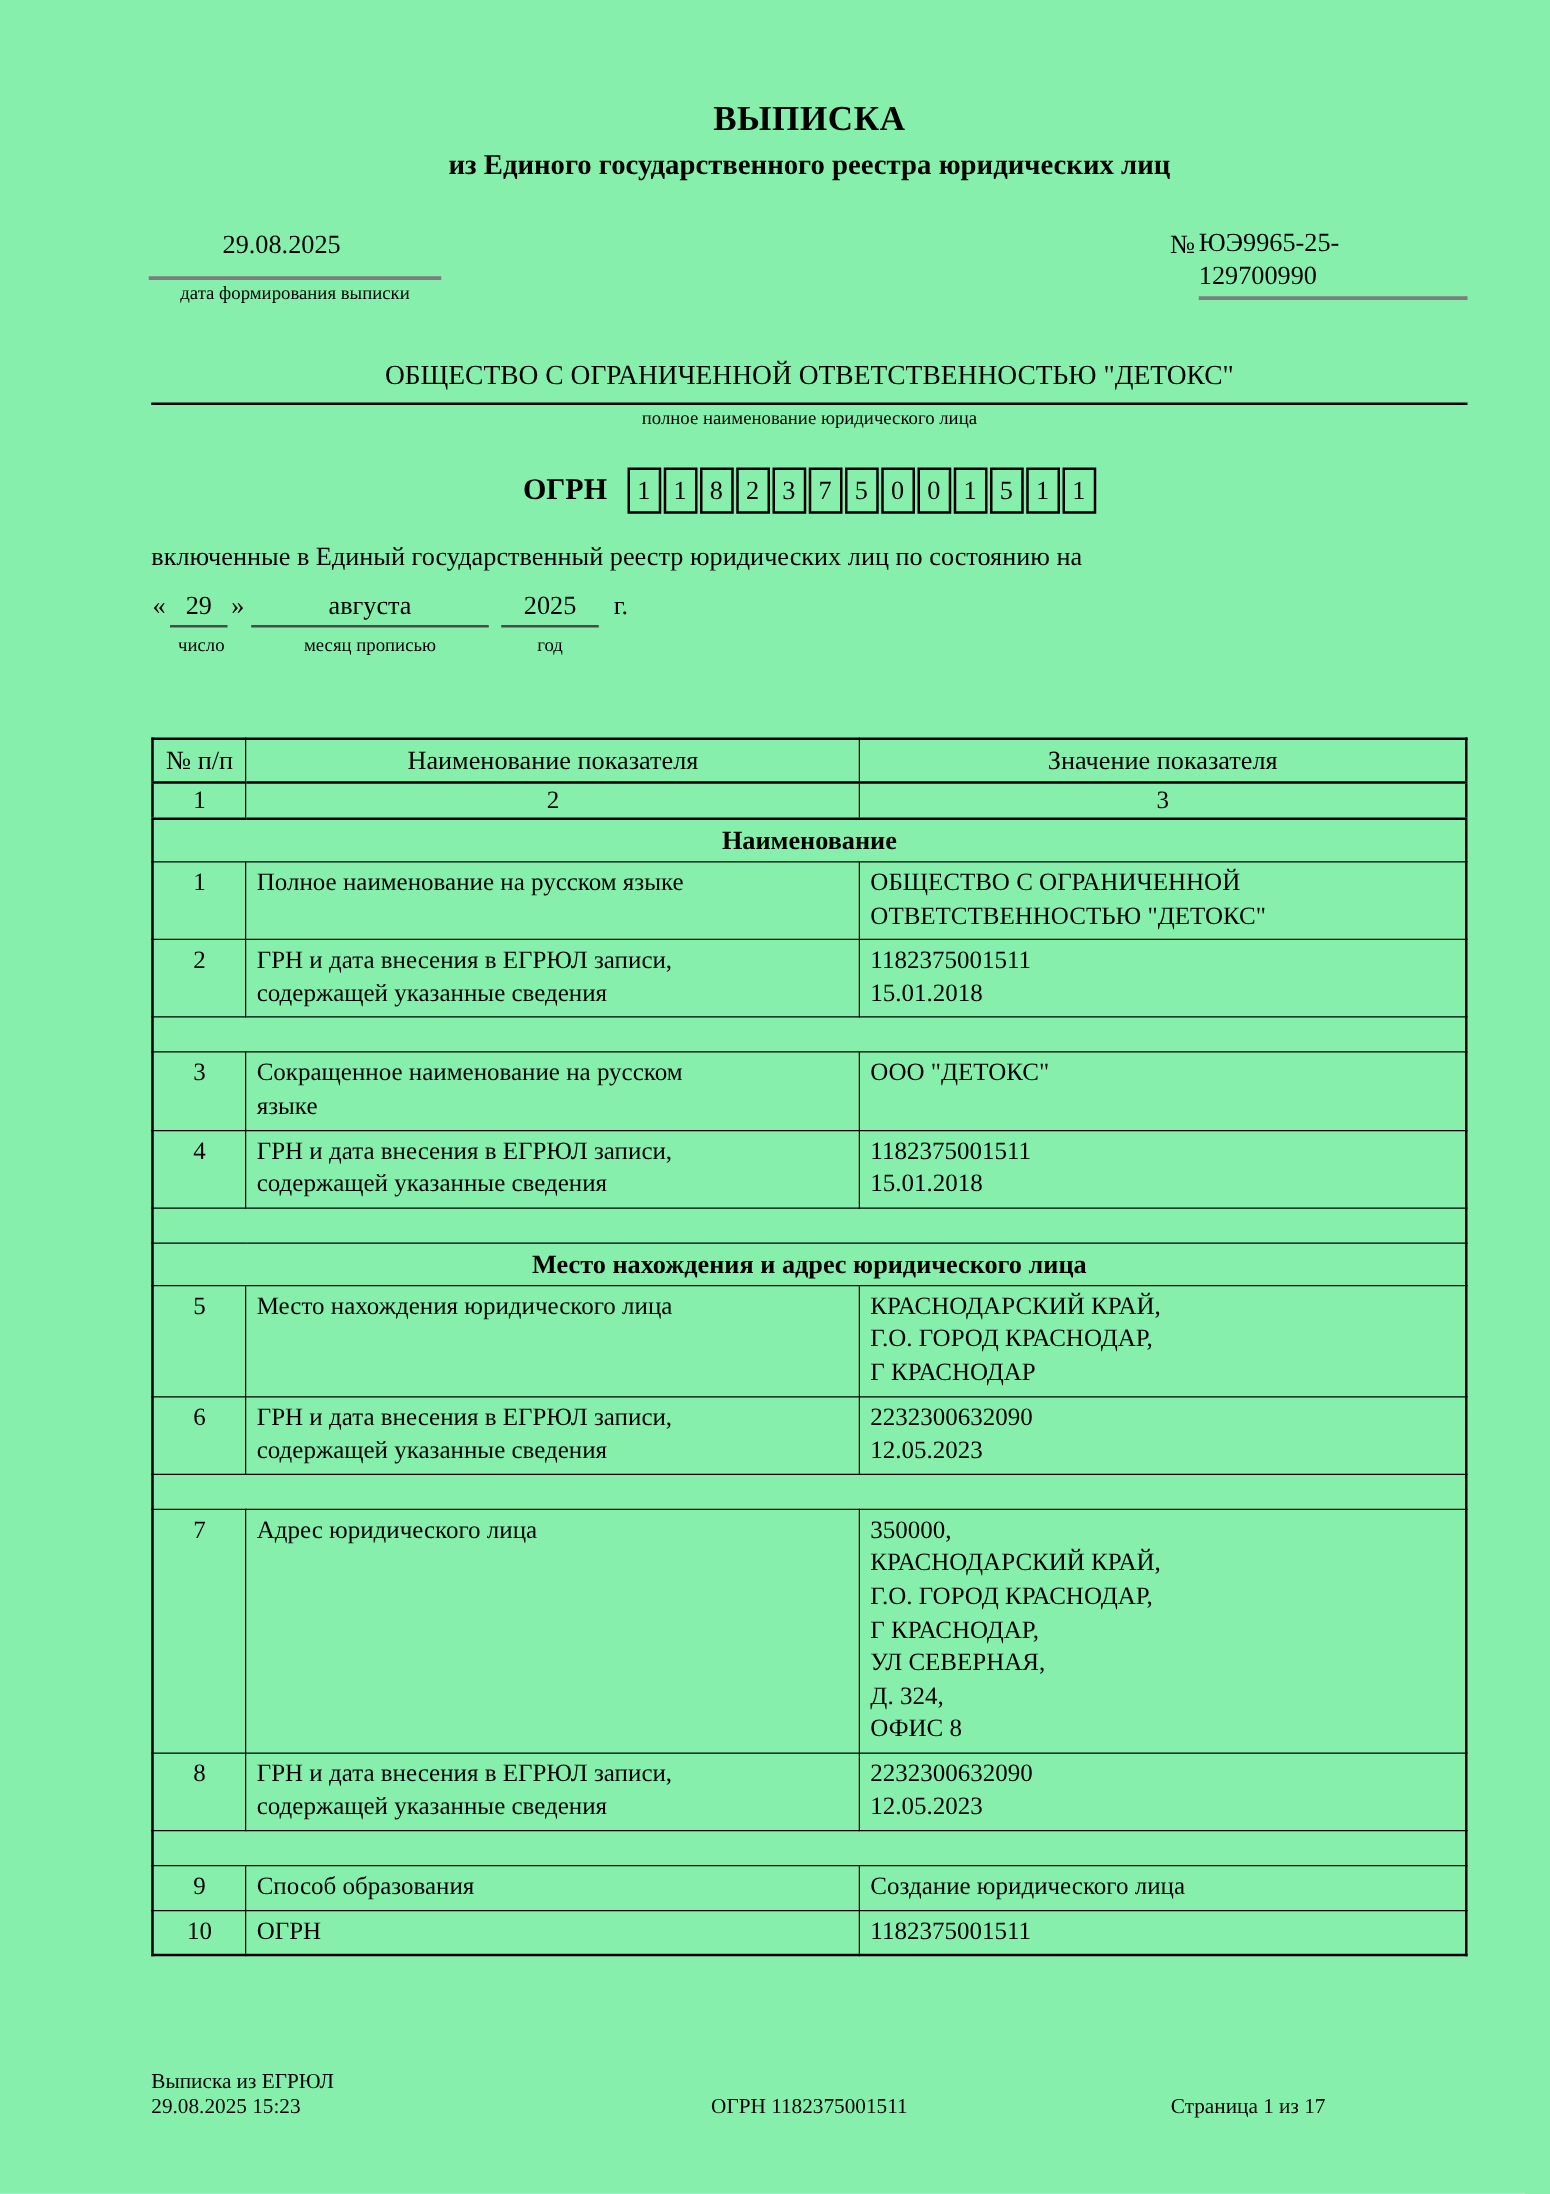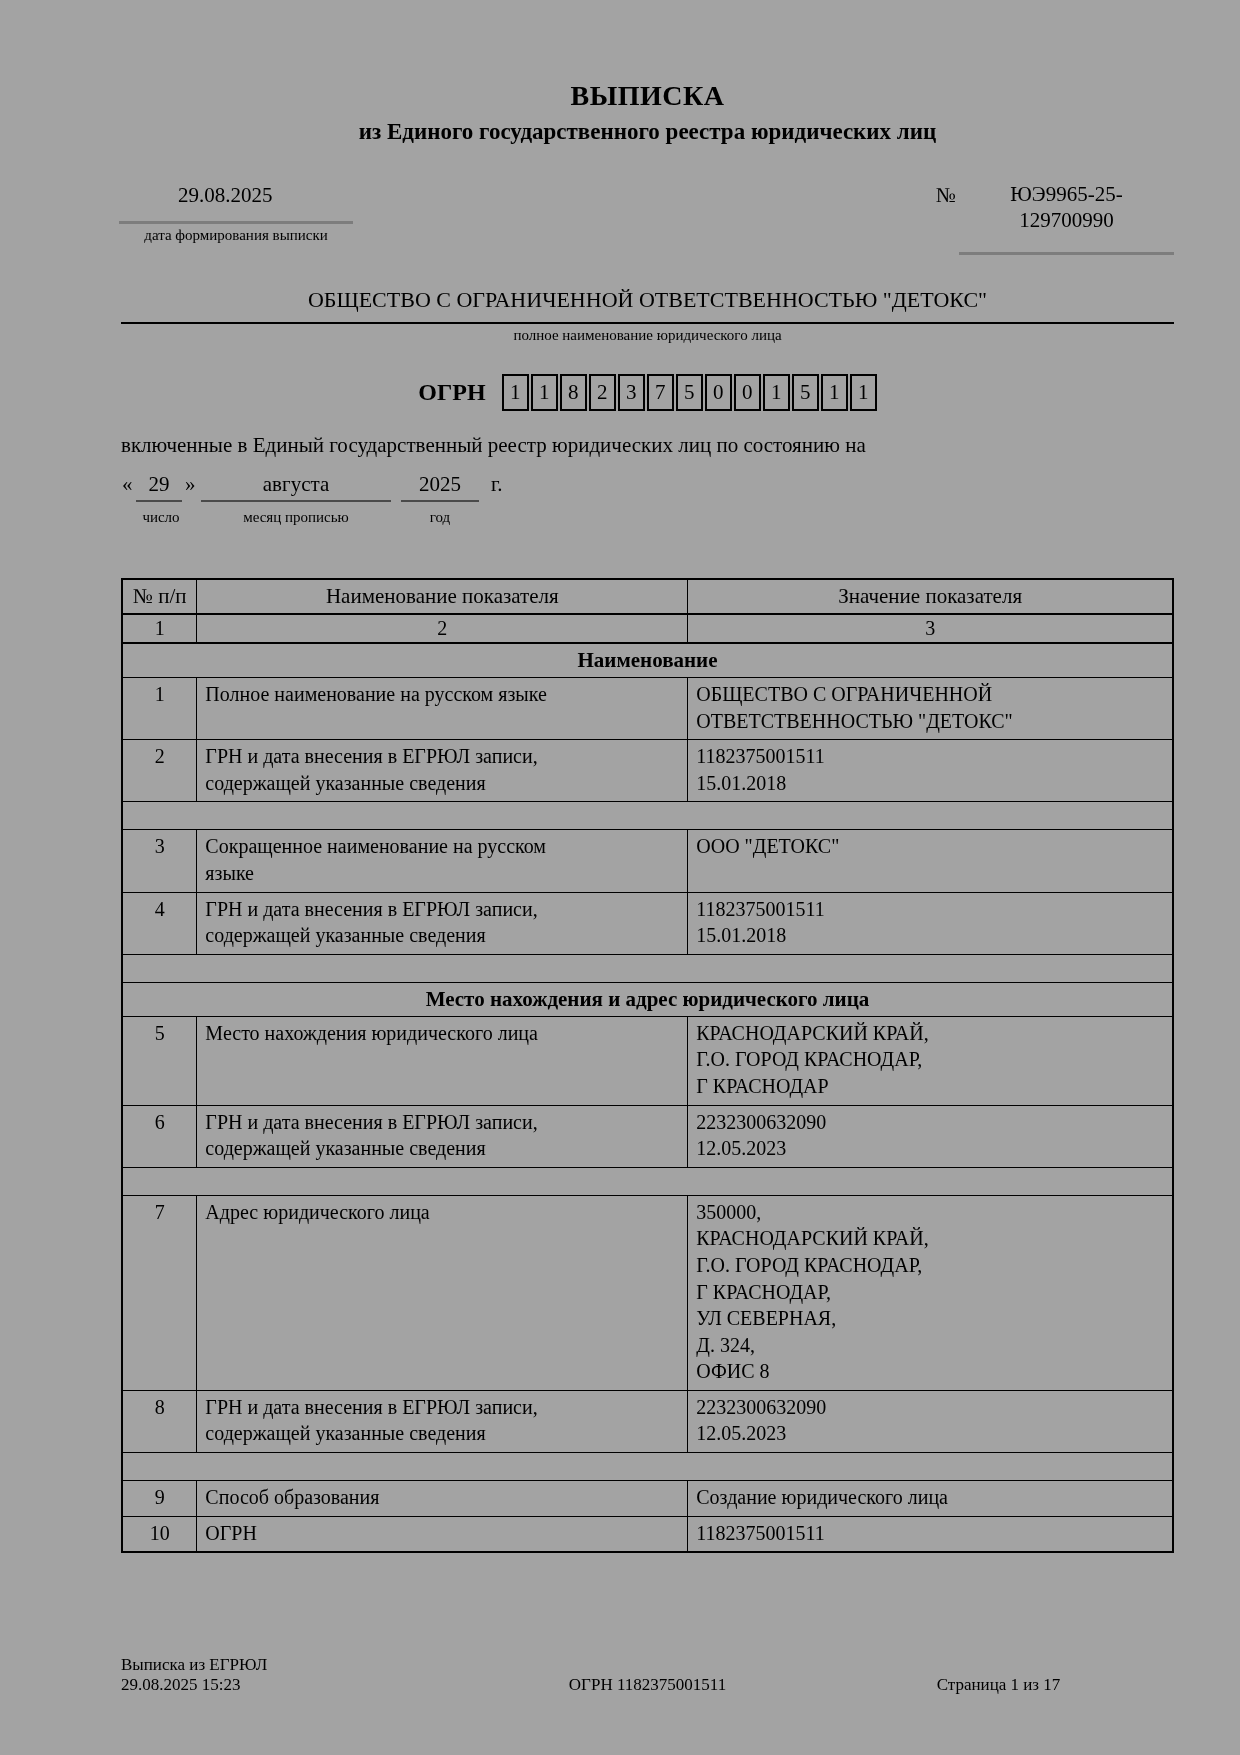--- a/index.html
+++ b/index.html
@@ -1,20 +1,20 @@
 <!DOCTYPE html>
 <html><head>
 <meta charset="utf-8">
 <style>
   html, body { margin: 0; padding: 0; background: #e8e8e8; }
   .page {
     position: relative;
     width: 1240px;
     height: 1755px;
-    background: #a3a3a3;
+    background: #86efac;
     font-family: "Liberation Serif", "DejaVu Serif", serif;
     color: #000;
     overflow: hidden;
   }
   .content {
     position: absolute;
     left: 121px;
     top: 0;
     width: 1053px;
   }
@@ -32,21 +32,21 @@
     font-weight: bold;
   }
   
   .meta-row { position: relative; height: 92px; margin-top: 36px; font-size: 21px; }
   .issue-date { position: absolute; left: 57px; top: 2px; }
   .date-underline { position: absolute; left: -2px; top: 40px; width: 234px; height: 3px; background: #7d7d7d; }
   .date-label { position: absolute; left: -2px; top: 46px; width: 234px; text-align: center; font-size: 15px; }
   .number-sign { position: absolute; left: 815px; top: 2px; }
   .number-block {
     position: absolute; left: 838px; top: 0; width: 215px;
-    text-align: center; line-height: 1.25; padding-bottom: 18px;
+    line-height: 1.25; padding-bottom: 3px;
     border-bottom: 3px solid #7d7d7d;
   }
   .intro-line { margin-top: 40px; font-size: 21px; }
   .company-block { margin-top: 14px; }
   .company-name {
     text-align: center; font-size: 22px;
     border-bottom: 2px solid #000; padding-bottom: 9px;
   }
   .company-label { margin-top: 3px; text-align: center; font-size: 15px; }
   
@@ -67,21 +67,21 @@
   .asof-day   { left: 15px;  width: 46px; }
   .asof-month { left: 80px;  width: 190px; }
   .asof-year  { left: 280px; width: 78px; }
   .asof-year-suffix { position: absolute; left: 370px; top: 0; }
   .asof-label { position: absolute; top: 37px; text-align: center; font-size: 15px; }
   .lbl-day   { left: 17px;  width: 46px; }
   .lbl-month { left: 80px;  width: 190px; }
   .lbl-year  { left: 280px; width: 78px; }
   
   .main-table {
-    margin-top: 40px;
+    margin-top: 52px;
     border-collapse: collapse;
     width: 1053px;
     border: 2px solid #000;
     font-size: 20px;
   }
   .main-table td, .main-table th { border: 1px solid #000; }
   .main-table th {
     font-weight: normal; font-size: 21px; text-align: center;
     padding: 4px 4px; border-bottom: 2.5px solid #000;
   }

